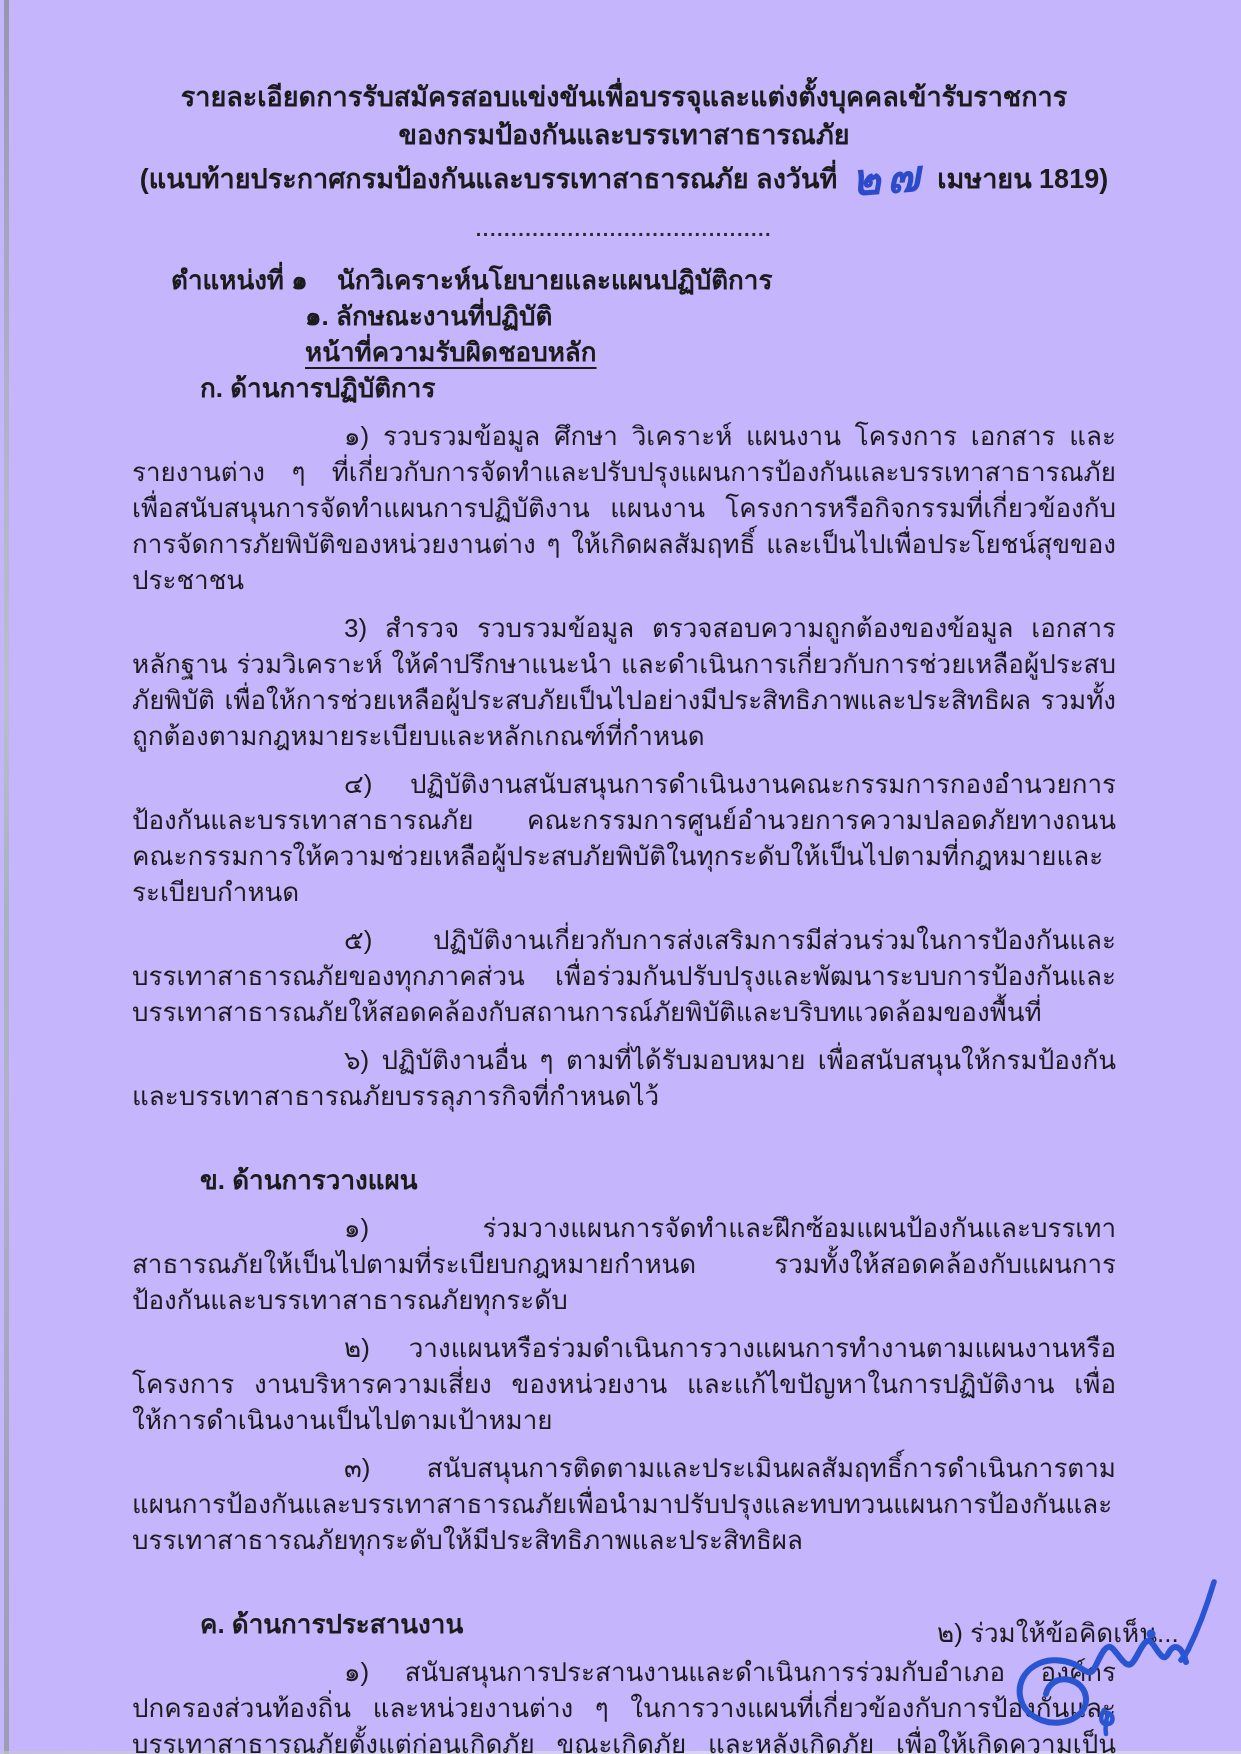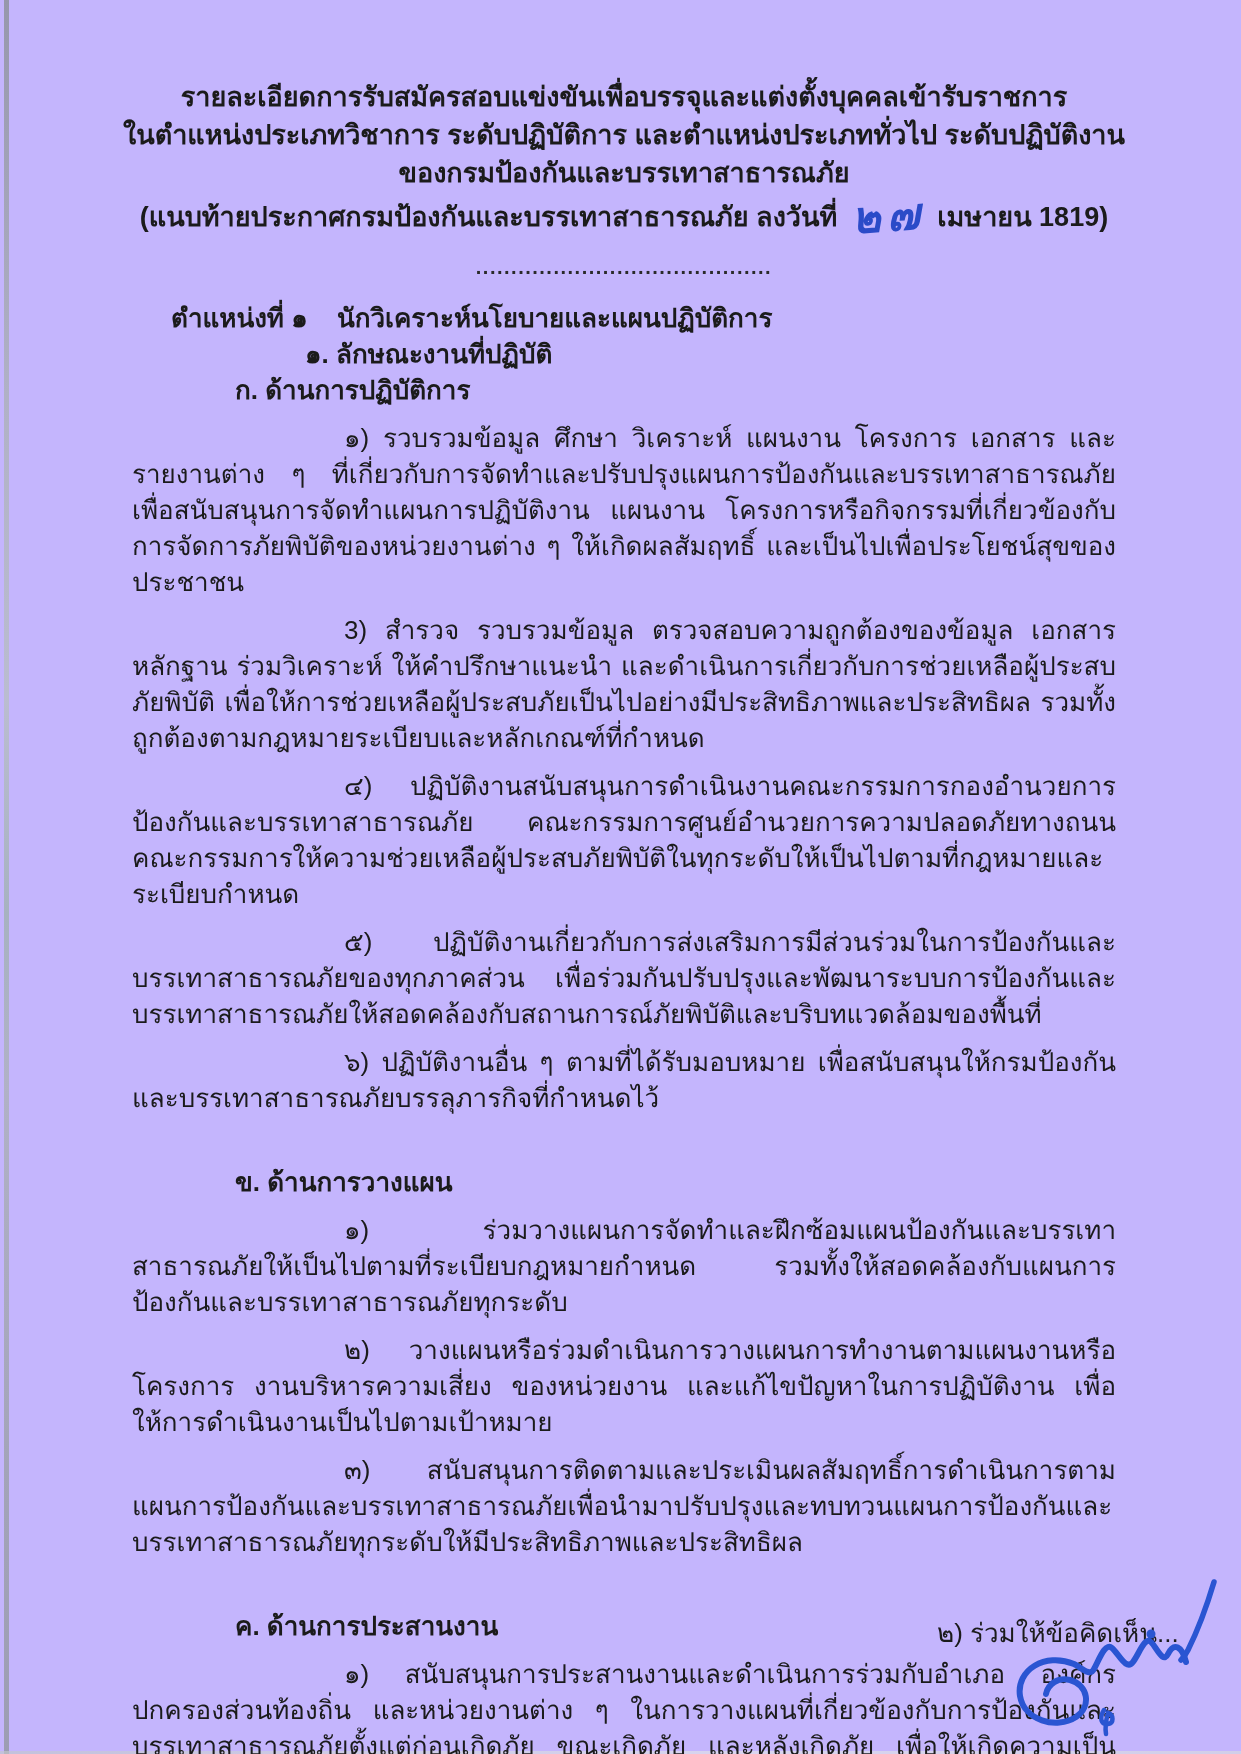--- a/index.html
+++ b/index.html
@@ -41,21 +41,21 @@
   .dots{
     text-align:center;font-size:20px;letter-spacing:1.5px;color:#2a2a2a;
     margin-top:16px;line-height:30px;
   }
   .body-text{font-size:26px;line-height:36px;}
   .position-line{margin-top:18px;font-weight:bold;}
   .position-label{margin-left:51px;}
   .position-title{margin-left:22px;}
   .subheading{font-weight:bold;margin-left:185px;}
   .main-duty{font-weight:bold;text-decoration:underline;text-underline-offset:6px;margin-left:185px;}
-  .section-heading{font-weight:bold;margin-left:115px;}
+  .section-heading{font-weight:bold;margin-left:80px;}
   .gap-before{margin-top:12px;padding-top:36px;}
   .para{
     text-align:justify;
     text-indent:212px;
     margin:12px;
   }
   .footer-note{
     position:absolute;left:937px;top:1612px;
     font-size:26px;white-space:nowrap;color:#1b1b1b;
   }
@@ -68,36 +68,36 @@
 
 <div class="page">
 
   <div class="scan-edge-left"></div>
   <div class="scan-edge-bottom"></div>
 
   <div class="content">
 
     <div class="title-block">
       <div>รายละเอียดการรับสมัครสอบแข่งขันเพื่อบรรจุและแต่งตั้งบุคคลเข้ารับราชการ</div>
-      <div>ในตำแหน่งประเภทวิชาการ ระดับปฏิบัติการ และตำแหน่งประเภททั่วไป ระดับปฏิบัติงาน</div>
       <div>ของกรมป้องกันและบรรเทาสาธารณภัย</div>
       <div class="attachment-line">
         <span>(แนบท้ายประกาศกรมป้องกันและบรรเทาสาธารณภัย ลงวันที่</span><span class="handwritten-day">๒๗</span><span>เมษายน 1819)</span>
       </div>
       <div class="dots">..........................................</div>
     </div>
 
     <div class="body-text">
 
       <div class="position-line">
         <span class="position-label">ตำแหน่งที่ ๑</span>
         <span class="position-title">นักวิเคราะห์นโยบายและแผนปฏิบัติการ</span>
       </div>
 
       <div class="subheading">๑. ลักษณะงานที่ปฏิบัติ</div>
+      <div class="main-duty">หน้าที่ความรับผิดชอบหลัก</div>
 
       <div class="section-heading">ก. ด้านการปฏิบัติการ</div>
       <p class="para">๑) รวบรวมข้อมูล ศึกษา วิเคราะห์ แผนงาน โครงการ เอกสาร และรายงานต่าง ๆ ที่เกี่ยวกับการจัดทำและปรับปรุงแผนการป้องกันและบรรเทาสาธารณภัย เพื่อสนับสนุนการจัดทำแผนการปฏิบัติงาน แผนงาน โครงการหรือกิจกรรมที่เกี่ยวข้องกับการจัดการภัยพิบัติของหน่วยงานต่าง ๆ ให้เกิดผลสัมฤทธิ์ และเป็นไปเพื่อประโยชน์สุขของประชาชน</p>
       <p class="para">3) สำรวจ รวบรวมข้อมูล ตรวจสอบความถูกต้องของข้อมูล เอกสาร หลักฐาน ร่วมวิเคราะห์ ให้คำปรึกษาแนะนำ และดำเนินการเกี่ยวกับการช่วยเหลือผู้ประสบภัยพิบัติ เพื่อให้การช่วยเหลือผู้ประสบภัยเป็นไปอย่างมีประสิทธิภาพและประสิทธิผล รวมทั้งถูกต้องตามกฎหมายระเบียบและหลักเกณฑ์ที่กำหนด</p>
       <p class="para">๔) ปฏิบัติงานสนับสนุนการดำเนินงานคณะกรรมการกองอำนวยการป้องกันและบรรเทาสาธารณภัย คณะกรรมการศูนย์อำนวยการความปลอดภัยทางถนน คณะกรรมการให้ความช่วยเหลือผู้ประสบภัยพิบัติในทุกระดับให้เป็นไปตามที่กฎหมายและระเบียบกำหนด</p>
       <p class="para">๕) ปฏิบัติงานเกี่ยวกับการส่งเสริมการมีส่วนร่วมในการป้องกันและบรรเทาสาธารณภัยของทุกภาคส่วน เพื่อร่วมกันปรับปรุงและพัฒนาระบบการป้องกันและบรรเทาสาธารณภัยให้สอดคล้องกับสถานการณ์ภัยพิบัติและบริบทแวดล้อมของพื้นที่</p>
       <p class="para">๖) ปฏิบัติงานอื่น ๆ ตามที่ได้รับมอบหมาย เพื่อสนับสนุนให้กรมป้องกันและบรรเทาสาธารณภัยบรรลุภารกิจที่กำหนดไว้</p>
 
       <div class="section-heading gap-before">ข. ด้านการวางแผน</div>
       <p class="para">๑) ร่วมวางแผนการจัดทำและฝึกซ้อมแผนป้องกันและบรรเทาสาธารณภัยให้เป็นไปตามที่ระเบียบกฎหมายกำหนด รวมทั้งให้สอดคล้องกับแผนการป้องกันและบรรเทาสาธารณภัยทุกระดับ</p>

